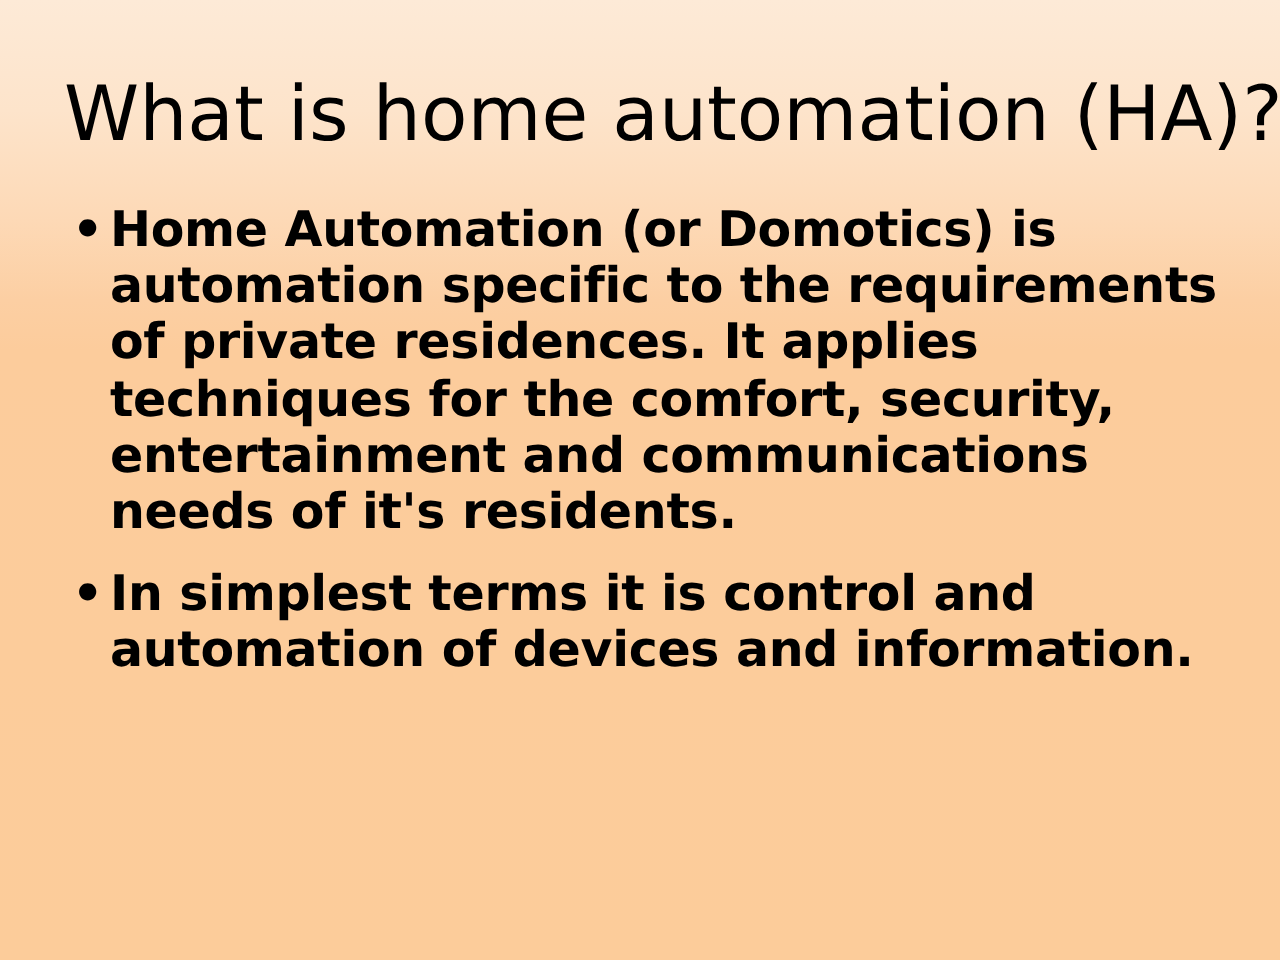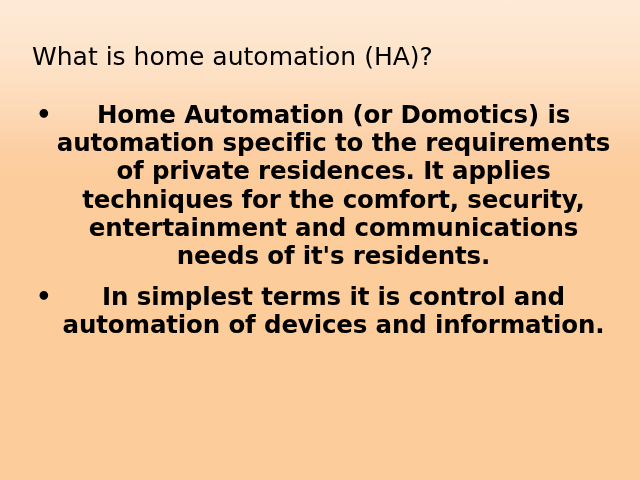--- a/index.html
+++ b/index.html
@@ -25,21 +25,21 @@
         #fccfa3 150px,
         #fccc9c 175px,
         #fccc9a 480px);
     overflow: hidden;
   }
   #title {
     position: absolute;
     left: 32px;
     top: 37px;
     width: 592px;
-    font-size: 25px;
+    font-size: 38px;
     font-weight: 400;
     line-height: 40px;
     color: #000000;
     letter-spacing: 0px;
     white-space: nowrap;
   }
   #body {
     position: absolute;
     left: 32px;
     top: 101px;
@@ -62,21 +62,20 @@
     left: 4px;
     top: 0;
     font-size: 24.5px;
     line-height: 28.2px;
     font-weight: bold;
     color: #000000;
   }
   .bullet-text {
     display: block;
     white-space: pre-line;
-    text-align: center;
   }
 </style>
 </head>
 <body>
 
 <div id="slide">
 
   <div id="title">What is home automation (HA)?</div>
 
   <div id="body">

